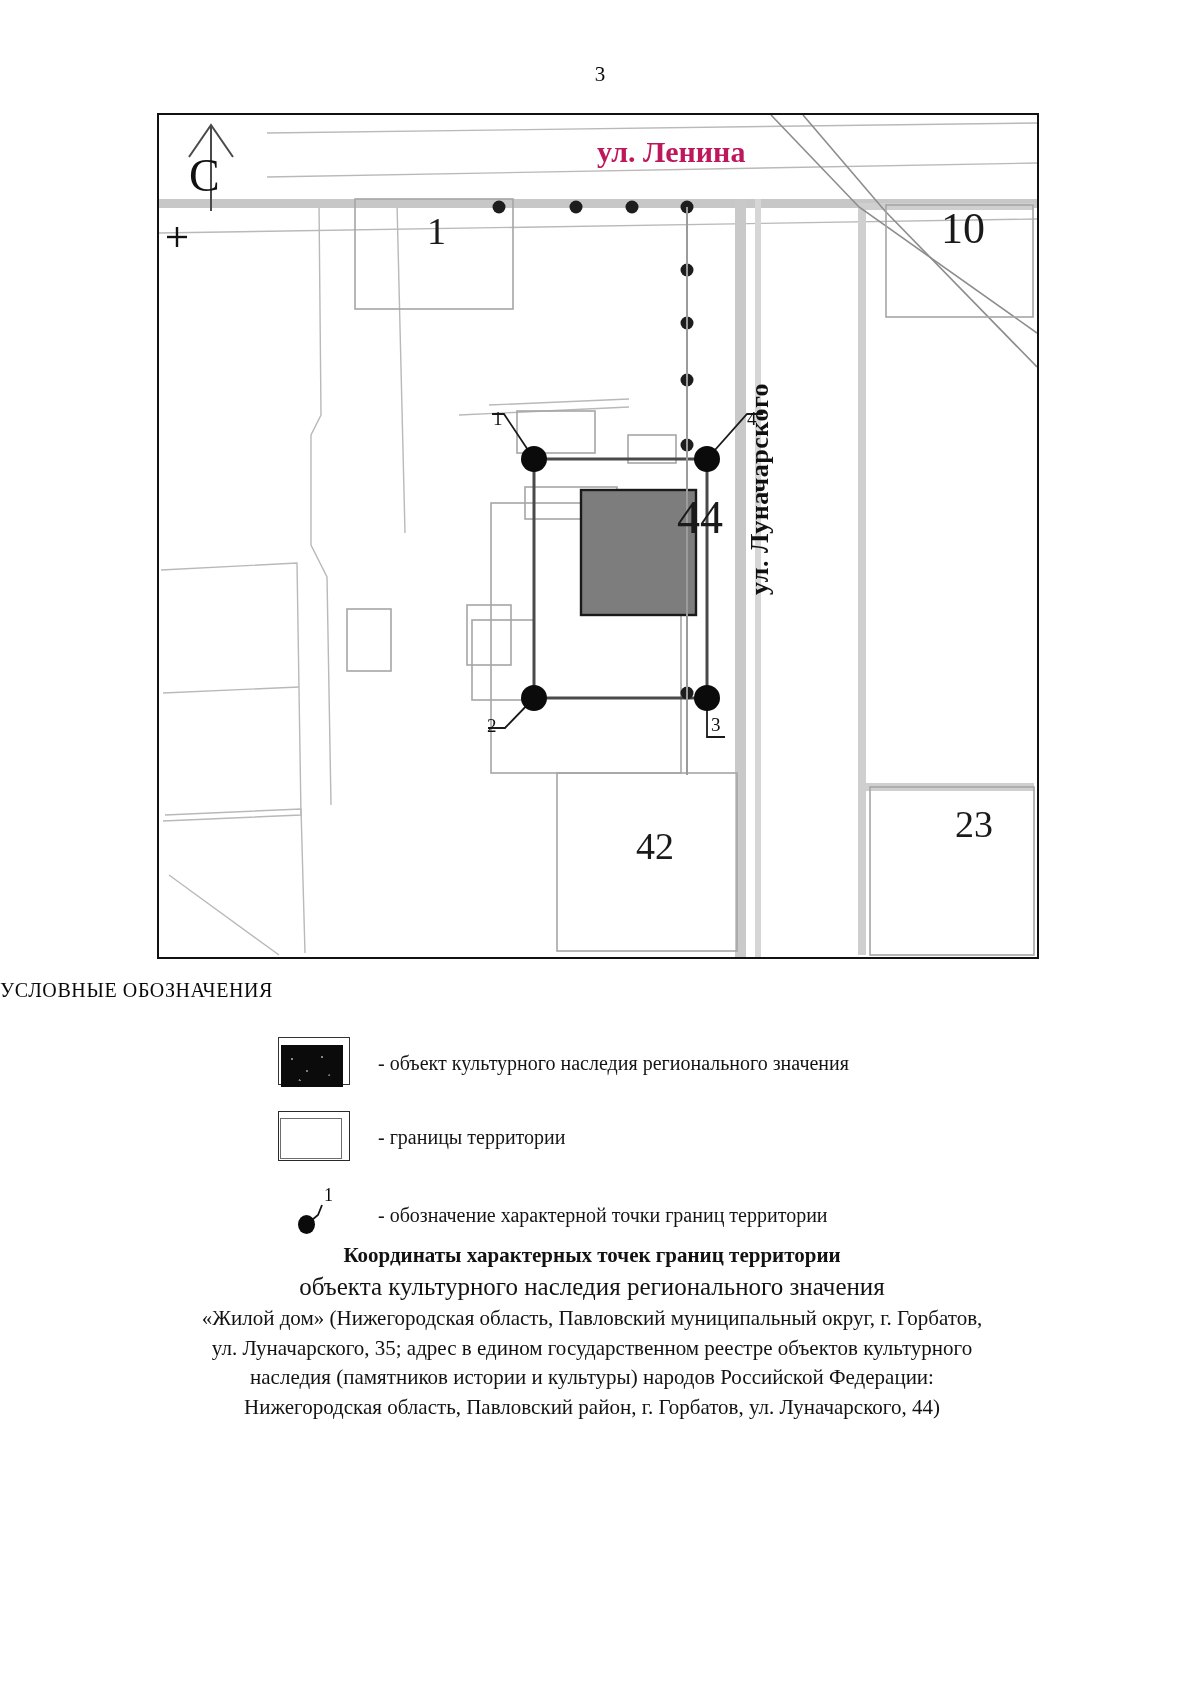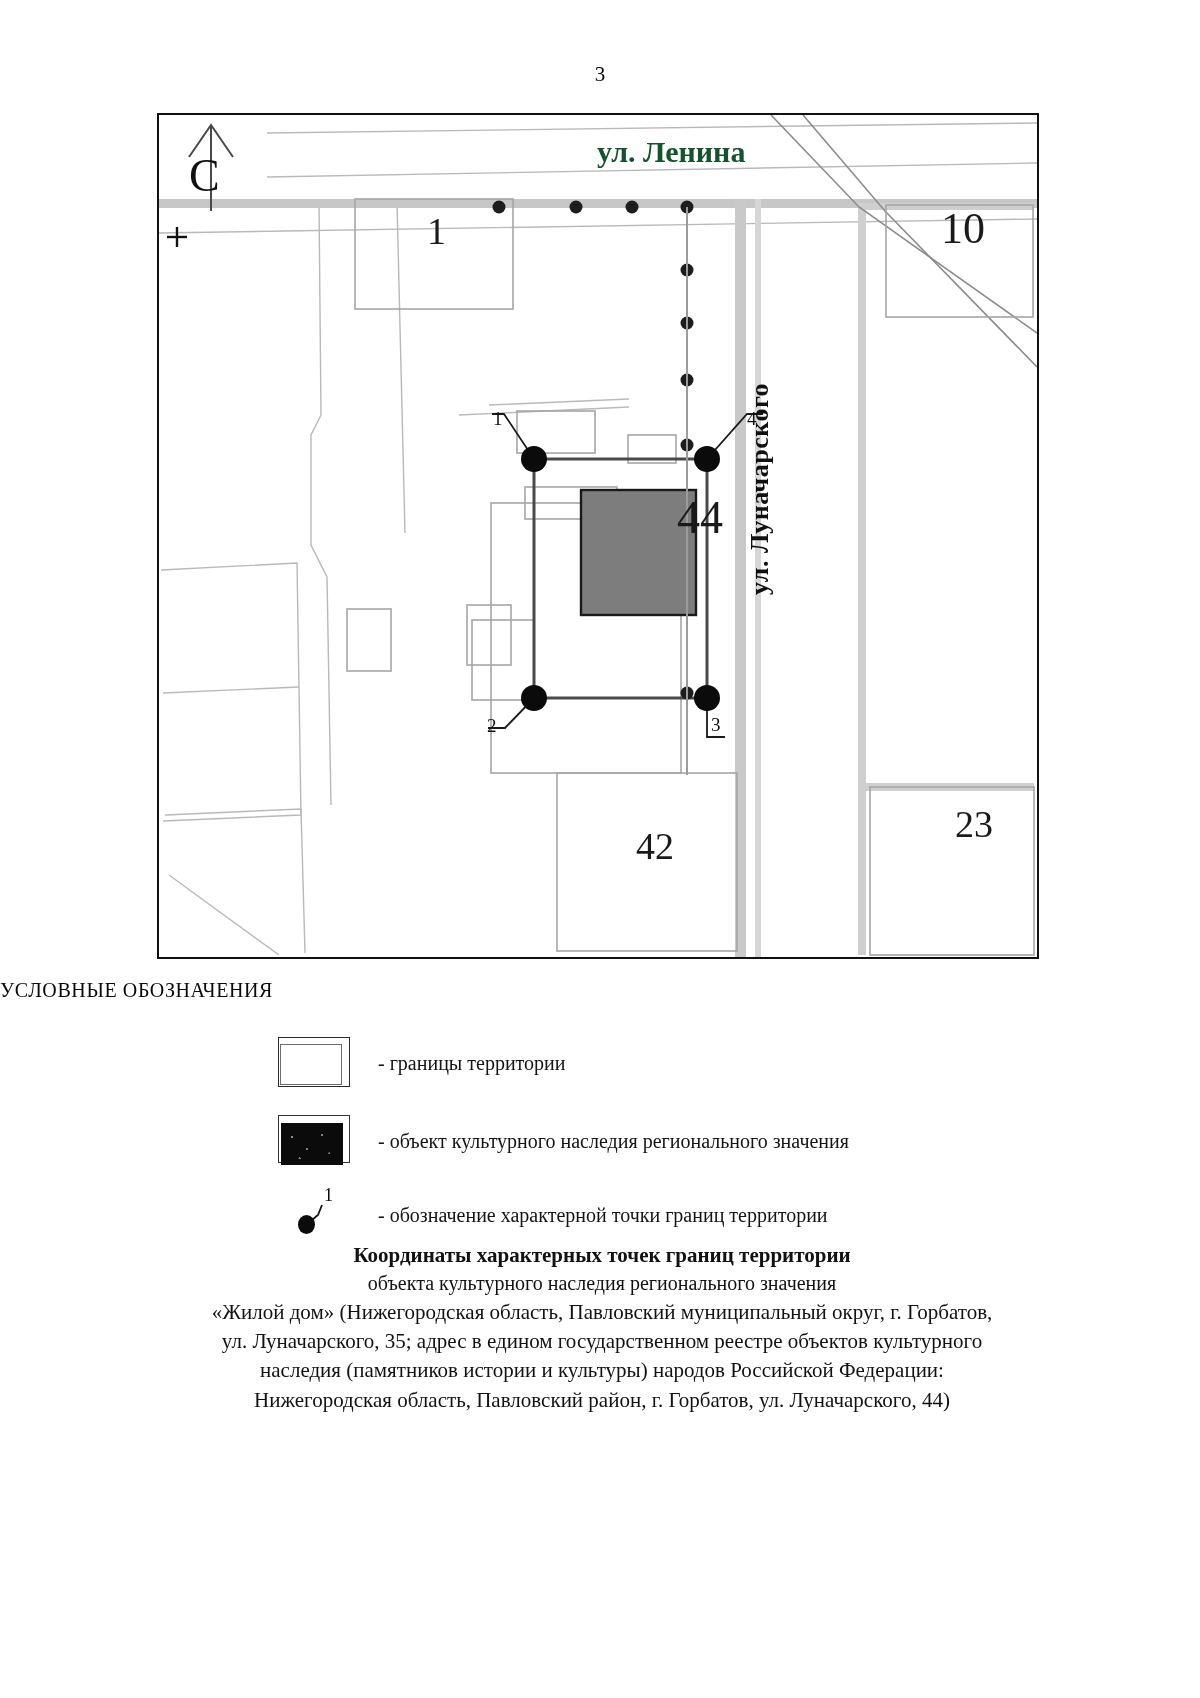--- a/index.html
+++ b/index.html
@@ -54,21 +54,21 @@
   }
 
   
   .street-lenina {
     position: absolute;
     left: 438px;
     top: 20px;
     font-size: 30px;
     font-family: "Liberation Serif", serif;
     font-weight: bold;
-    color: #14532d;
+    color: #be185d;
     white-space: nowrap;
   }
 
   
   .street-lunach {
     position: absolute;
     left: 586px;
     top: 480px;
     font-size: 26px;
     font-family: "Liberation Serif", serif;
@@ -202,34 +202,34 @@
     font-size: 20px;
     font-family: "Liberation Serif", serif;
     color: #141414;
     margin-left: 22px;
     white-space: nowrap;
   }
 
   
   .coord-block {
     position: absolute;
-    left: 102px;
+    left: 92px;
     top: 1241px;
     width: 1000px;
     text-align: center;
     font-family: "Liberation Serif", serif;
     color: #121212;
   }
   .coord-title {
     font-size: 21px;
     font-weight: bold;
     line-height: 1.38;
   }
   .coord-sub {
-    font-size: 20px;
+    font-size: 25px;
     line-height: 1.38;
   }
   .coord-body {
     font-size: 21px;
     line-height: 1.40;
     margin-top: 0px;
   }
   .coord-body div { white-space: nowrap; }
 </style>
 </head>
@@ -364,34 +364,34 @@
   <div class="pt-label pt-1">1</div>
   <div class="pt-label pt-2">2</div>
   <div class="pt-label pt-3">3</div>
   <div class="pt-label pt-4">4</div>
 </div>
 
 <div class="legend-title">УСЛОВНЫЕ ОБОЗНАЧЕНИЯ</div>
 
 <div class="legend-rows">
 
+  <div class="legend-row r1">
+    <div class="swatch-wrap">
+      <div class="sw-outer"></div>
+      <div class="sw-fill-dark"></div>
+    </div>
+    <div class="legend-text">- объект культурного наследия регионального значения</div>
+  </div>
+
   <div class="legend-row r2">
     <div class="swatch-wrap">
       <div class="sw-b-outer"></div>
       <div class="sw-b-inner"></div>
     </div>
     <div class="legend-text">- границы территории</div>
-  </div>
-
-  <div class="legend-row r1">
-    <div class="swatch-wrap">
-      <div class="sw-outer"></div>
-      <div class="sw-fill-dark"></div>
-    </div>
-    <div class="legend-text">- объект культурного наследия регионального значения</div>
   </div>
 
   <div class="legend-row r3">
     <div class="swatch-wrap">
       <svg width="78" height="52" style="position:absolute;left:0;top:0">
         <path d="M28 36 L40 26 L44 16" stroke="#141414" stroke-width="1.8" fill="none"></path>
       </svg>
       <div class="sw-point"></div>
       <div class="sw-point-num">1</div>
     </div>

